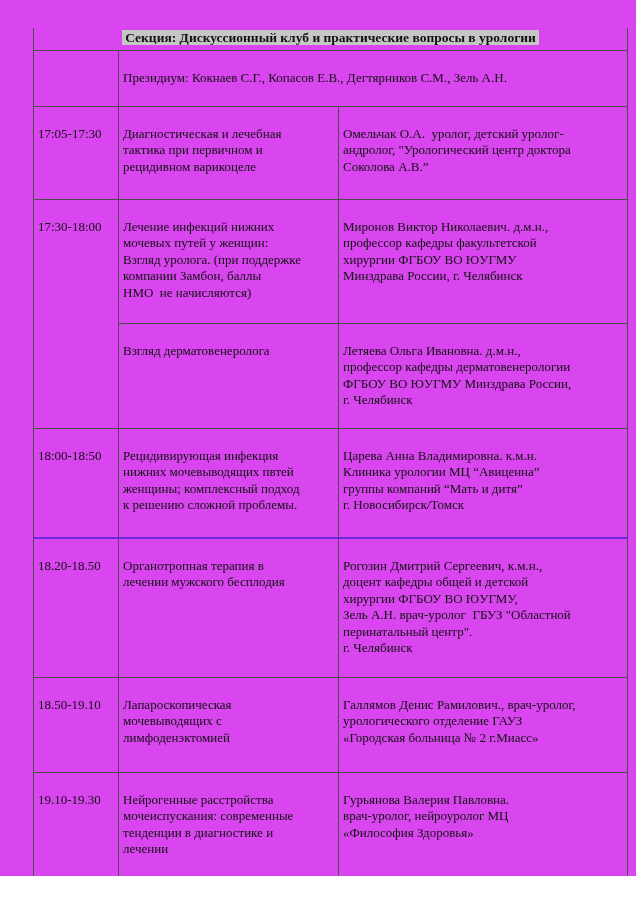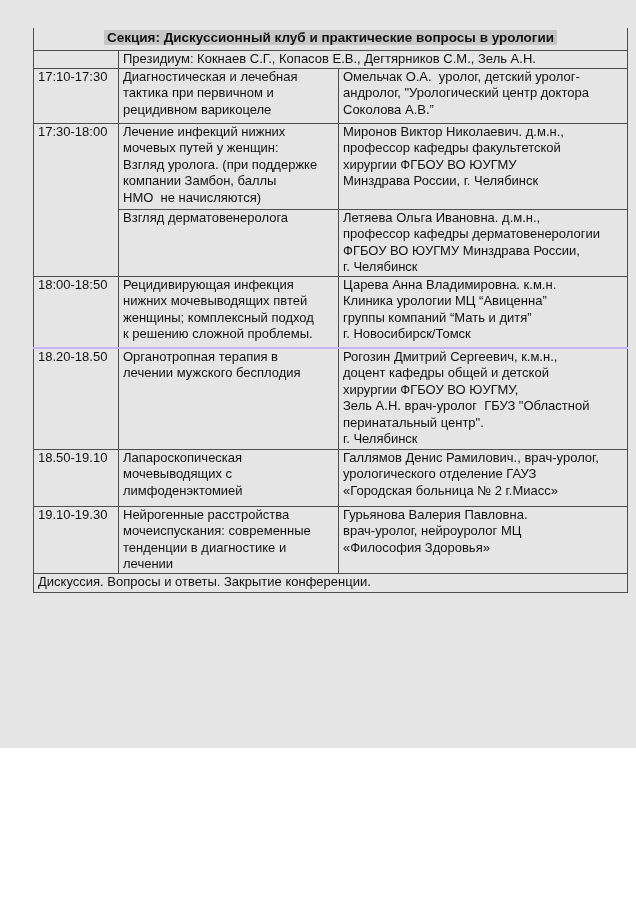--- a/index.html
+++ b/index.html
@@ -3,42 +3,42 @@
 <meta charset="utf-8">
 <style>
   html, body {
     margin: 0;
     padding: 0;
     background: #ffffff;
   }
   .page {
     position: relative;
     width: 636px;
-    height: 748px;
-    background: #e5e5e5;
-    font-family: Liberation Sans, sans-serif;
+    height: 876px;
+    background: #d946ef;
+    font-family: Liberation Serif, serif;
     color: #111111;
     overflow: hidden;
   }
   table.program {
     position: absolute;
     left: 33px;
     top: 28px;
     width: 594px;
     border-collapse: collapse;
     table-layout: fixed;
   }
   col.c-time { width: 85px; }
   col.c-topic { width: 220px; }
   col.c-speaker { width: 289px; }
 
   td {
     border: 1px solid #4d4d4d;
     vertical-align: top;
-    padding: 0 4px;
+    padding: 19px 4px;
     font-size: 13px;
     line-height: 16.5px;
     overflow: hidden;
   }
   td.time { white-space: nowrap; }
   td.topic, td.speaker { white-space: pre-wrap; }
 
   tr.section-row td {
     border-top: none;
     text-align: center;
@@ -54,21 +54,21 @@
   }
   tr.presidium-row td { height: 15px; white-space: normal; }
 
   tr.r1 td { height: 54px; }
   tr.r2 td { height: 85px; margin-top: 20px; }
   tr.r3 td { height: 66px; }
   tr.r4 td { height: 70px; }
   tr.r5 td { height: 100px; }
   tr.r6 td { height: 56px; }
   tr.r7 td { height: 64px; margin-top: 17px; }
-  tr.thick td { border-top: 2px solid #c4b5fd; }
+  tr.thick td { border-top: 2px solid #6d28d9; }
 
   tr.footer-row td { height: 18px; white-space: normal; }
 </style>
 </head>
 <body>
 
 <div class="page">
   <table class="program">
     <colgroup>
       <col class="c-time">
@@ -80,21 +80,21 @@
         <tr class="section-row">
       <td colspan="3"><span class="hl">Секция: Дискуссионный клуб и практические вопросы в урологии</span></td>
     </tr>
 
     <tr class="presidium-row">
       <td class="time"></td>
       <td colspan="2">Президиум: Кокнаев С.Г., Копасов Е.В., Дегтярников С.М., Зель А.Н.</td>
     </tr>
 
     <tr class="r1">
-      <td class="time">17:10-17:30</td>
+      <td class="time">17:05-17:30</td>
       <td class="topic">Диагностическая и лечебная
 тактика при первичном и
 рецидивном варикоцеле</td>
       <td class="speaker">Омельчак О.А.  уролог, детский уролог-
 андролог, "Урологический центр доктора
 Соколова А.В.”</td>
     </tr>
 
     <tr class="r2">
       <td class="time" rowspan="2">17:30-18:00</td>

